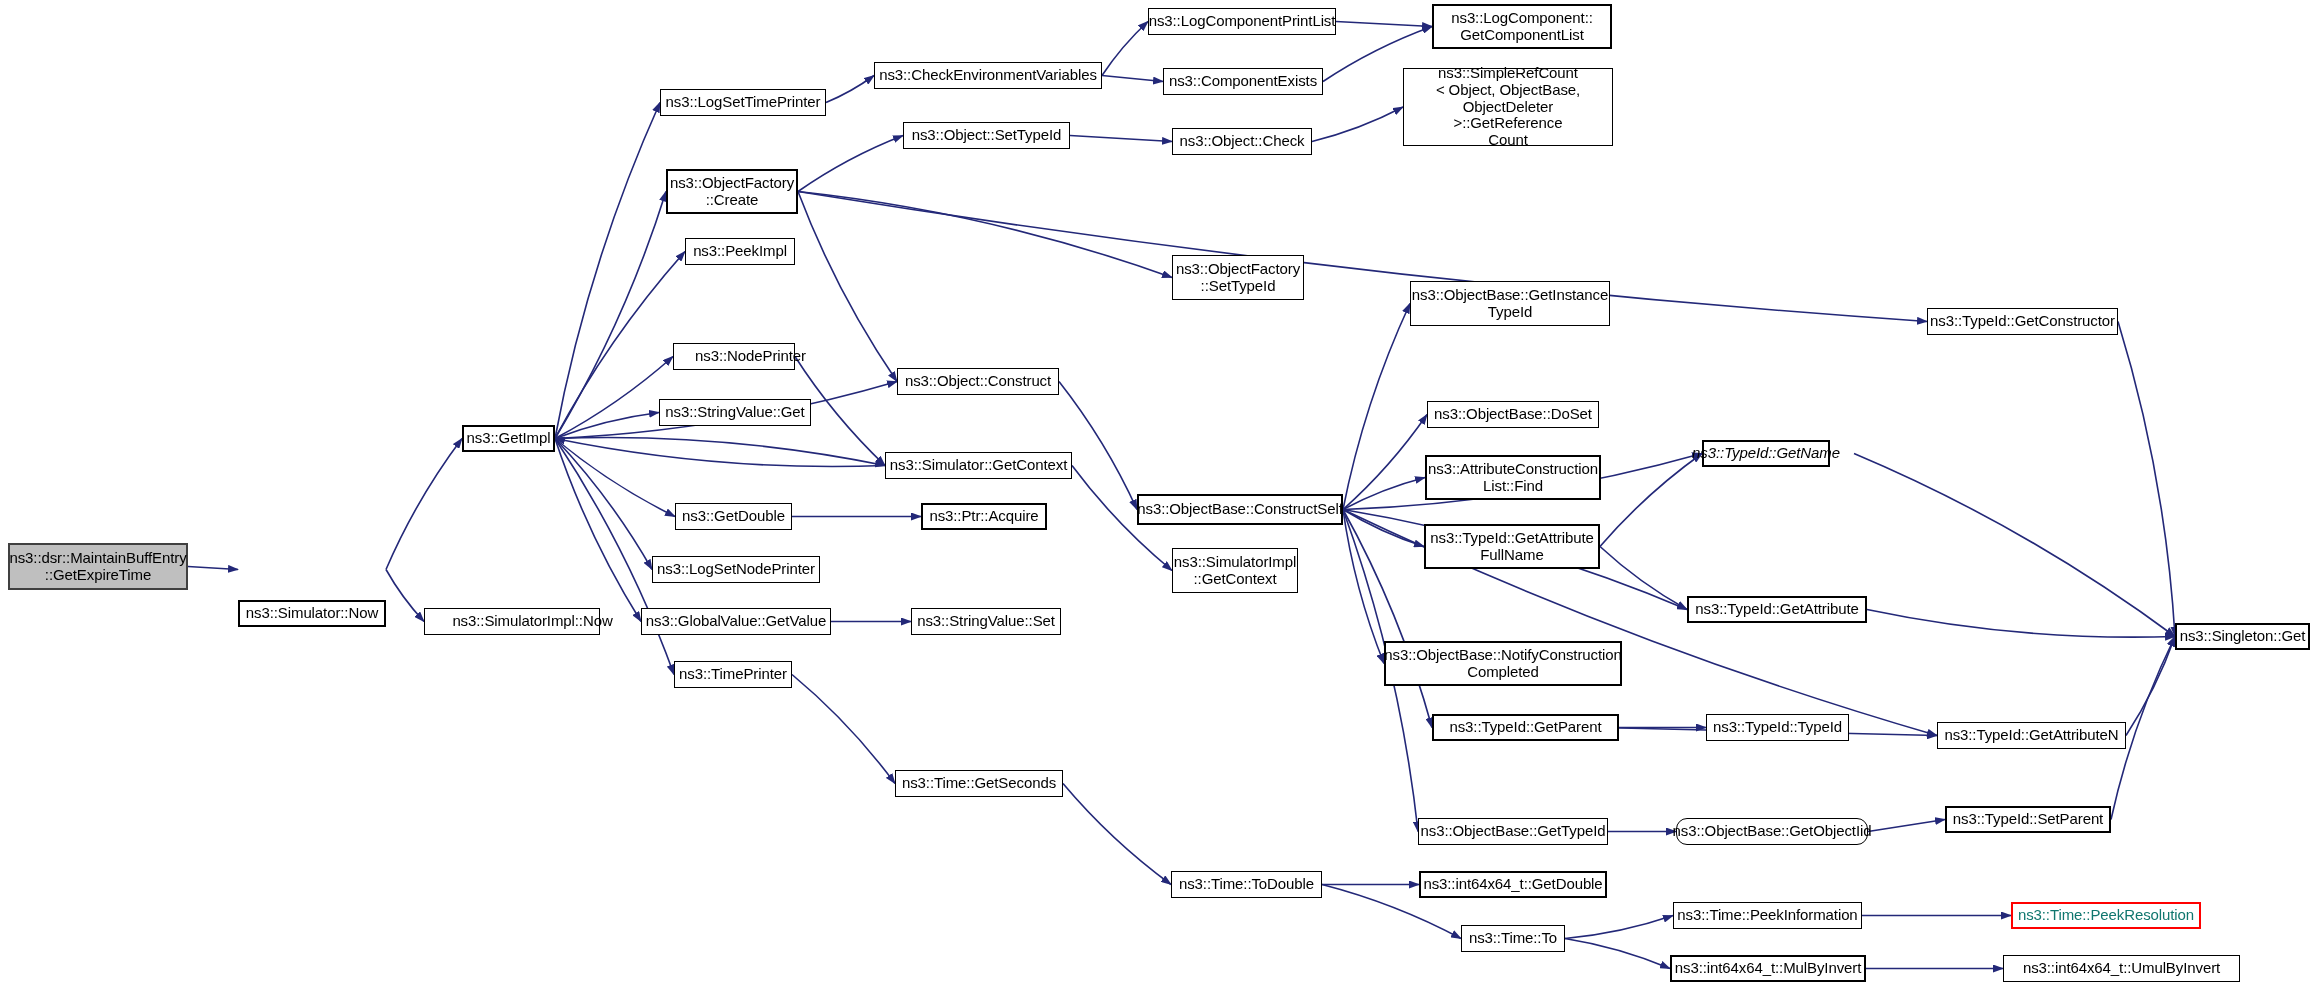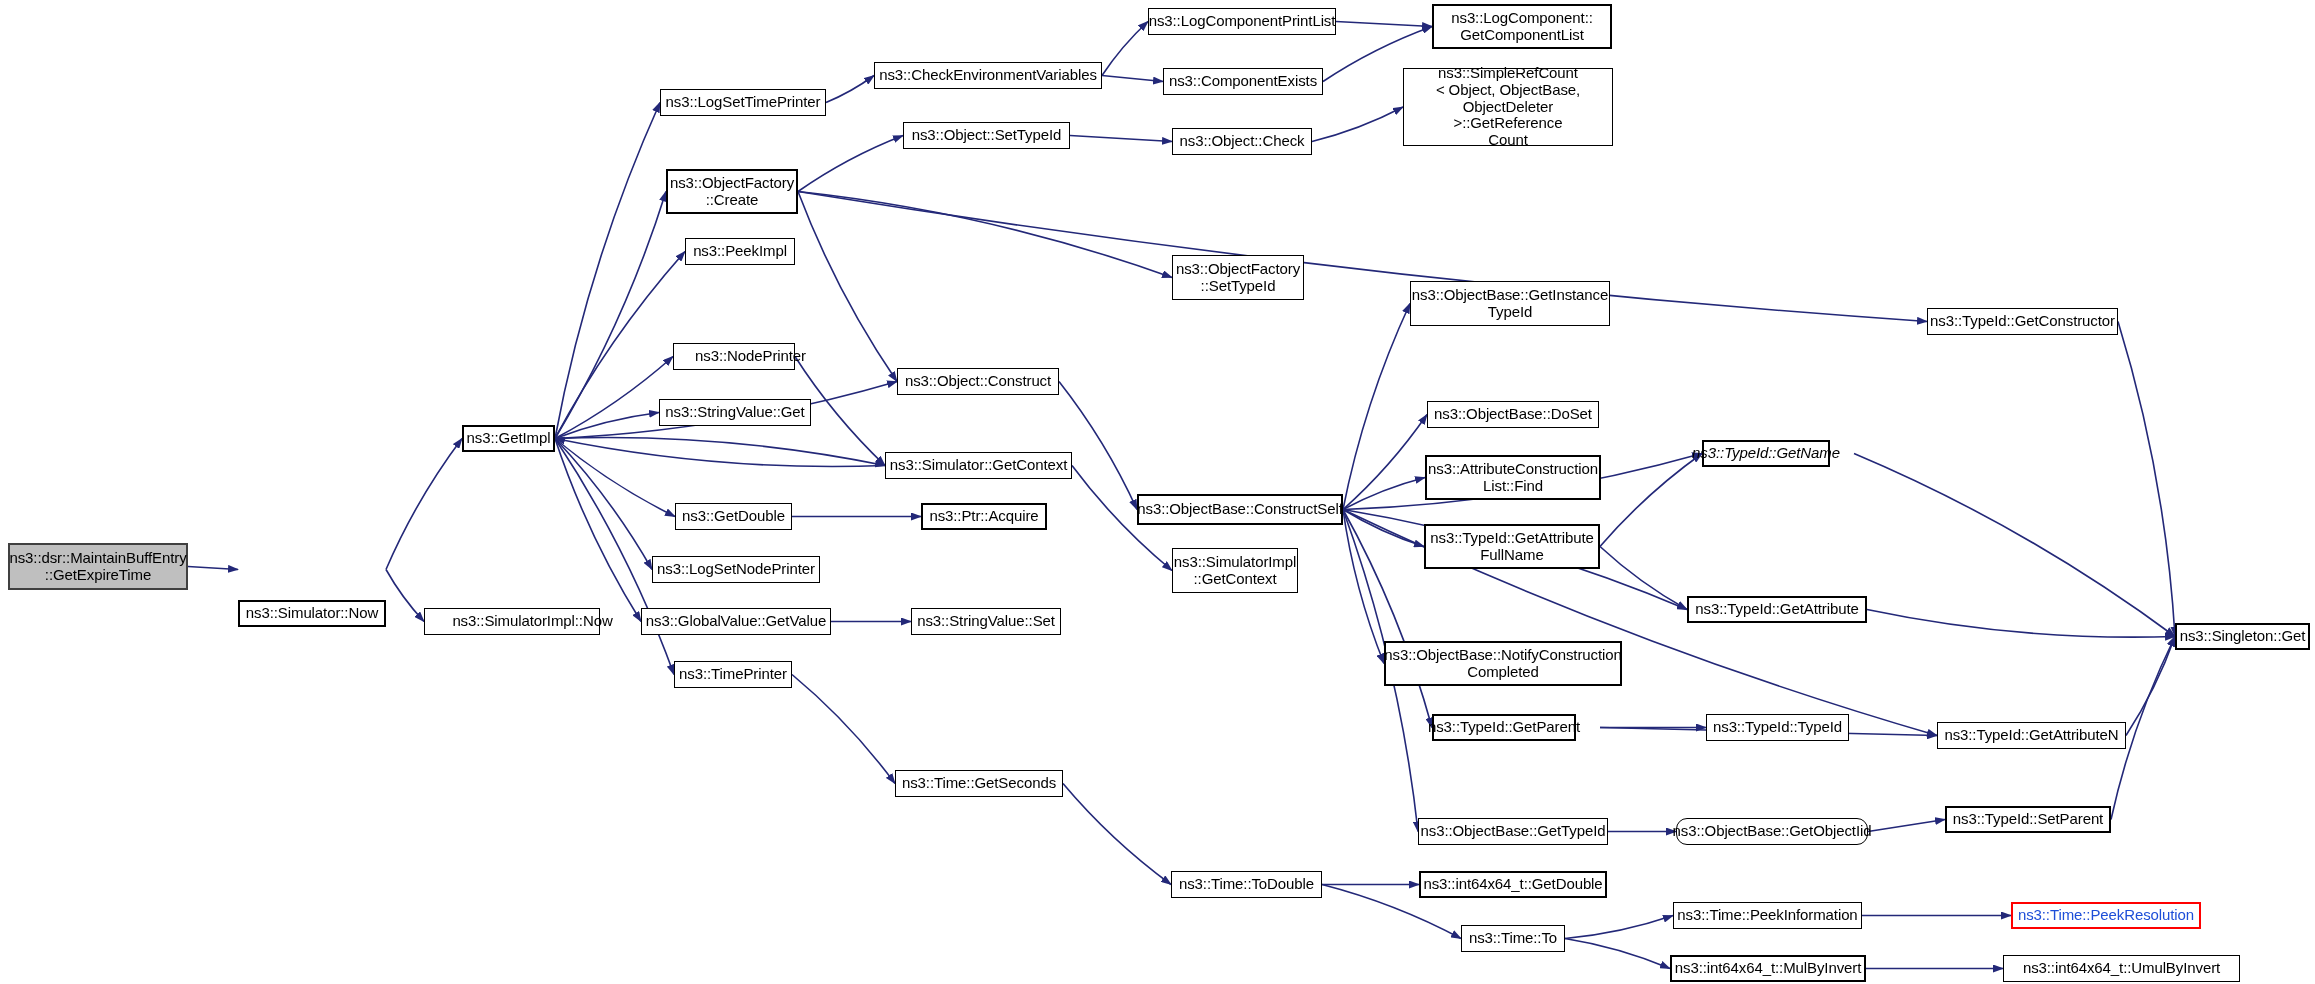--- a/index.html
+++ b/index.html
@@ -25,21 +25,21 @@
     text-align:center;
     font-size:15px;
     line-height:1.12;
     letter-spacing:-0.1px;
     white-space:pre-line;
     padding:1px 3px;
     z-index:3;
   }
   .node.thick{border-width:2px;}
   .node.root{background:#bfbfbf;border:2px solid #404040;}
-  .node.err{border:2px solid #ff0000;color:#1d4ed8;}
+  .node.err{border:2px solid #ff0000;color:#0f766e;}
 </style>
 </head>
 <body>
 
 <div id="canvas">
   <svg id="edges" viewBox="0 0 2315 984" preserveAspectRatio="none">
     <defs>
       <marker id="ah" markerWidth="11" markerHeight="8" refX="10" refY="4" orient="auto" markerUnits="userSpaceOnUse">
         <path d="M0,0 L11,4 L0,8 z" fill="#232878"></path>
       </marker>
@@ -147,21 +147,21 @@
 Count</div>
       <div class="node" style="left: 1410px; top: 281px; width: 200px; height: 45px;">ns3::ObjectBase::GetInstance
 TypeId</div>
       <div class="node" style="left: 1427px; top: 401px; width: 172px; height: 27px;">ns3::ObjectBase::DoSet</div>
       <div class="node thick" style="left: 1425px; top: 455px; width: 176px; height: 45px;">ns3::AttributeConstruction
 List::Find</div>
       <div class="node thick" style="left: 1424px; top: 524px; width: 176px; height: 45px;">ns3::TypeId::GetAttribute
 FullName</div>
       <div class="node thick" style="left: 1384px; top: 641px; width: 238px; height: 45px;">ns3::ObjectBase::NotifyConstruction
 Completed</div>
-      <div class="node thick" style="left: 1432px; top: 714px; width: 144px; height: 27px;">ns3::TypeId::GetParent</div>
+      <div class="node thick" style="left: 1432px; top: 714px; width: 187px; height: 27px;">ns3::TypeId::GetParent</div>
       <div class="node" style="left: 1418px; top: 818px; width: 190px; height: 27px;">ns3::ObjectBase::GetTypeId</div>
       <div class="node thick" style="left: 1419px; top: 871px; width: 188px; height: 27px;">ns3::int64x64_t::GetDouble</div>
       <div class="node" style="left: 1461px; top: 925px; width: 104px; height: 27px;">ns3::Time::To</div>
       <div class="node thick" style="left: 1702px; top: 440px; width: 128px; height: 27px; font-style: italic;">ns3::TypeId::GetName</div>
       <div class="node thick" style="left: 1687px; top: 596px; width: 180px; height: 27px;">ns3::TypeId::GetAttribute</div>
       <div class="node" style="left: 1706px; top: 714px; width: 143px; height: 27px;">ns3::TypeId::TypeId</div>
       <div class="node" style="left: 1676px; top: 818px; width: 192px; height: 27px; border-radius: 11px;">ns3::ObjectBase::GetObjectIid</div>
       <div class="node" style="left: 1673px; top: 902px; width: 189px; height: 27px;">ns3::Time::PeekInformation</div>
       <div class="node thick" style="left: 1670px; top: 955px; width: 196px; height: 27px;">ns3::int64x64_t::MulByInvert</div>
       <div class="node" style="left: 1927px; top: 308px; width: 191px; height: 27px;">ns3::TypeId::GetConstructor</div>

